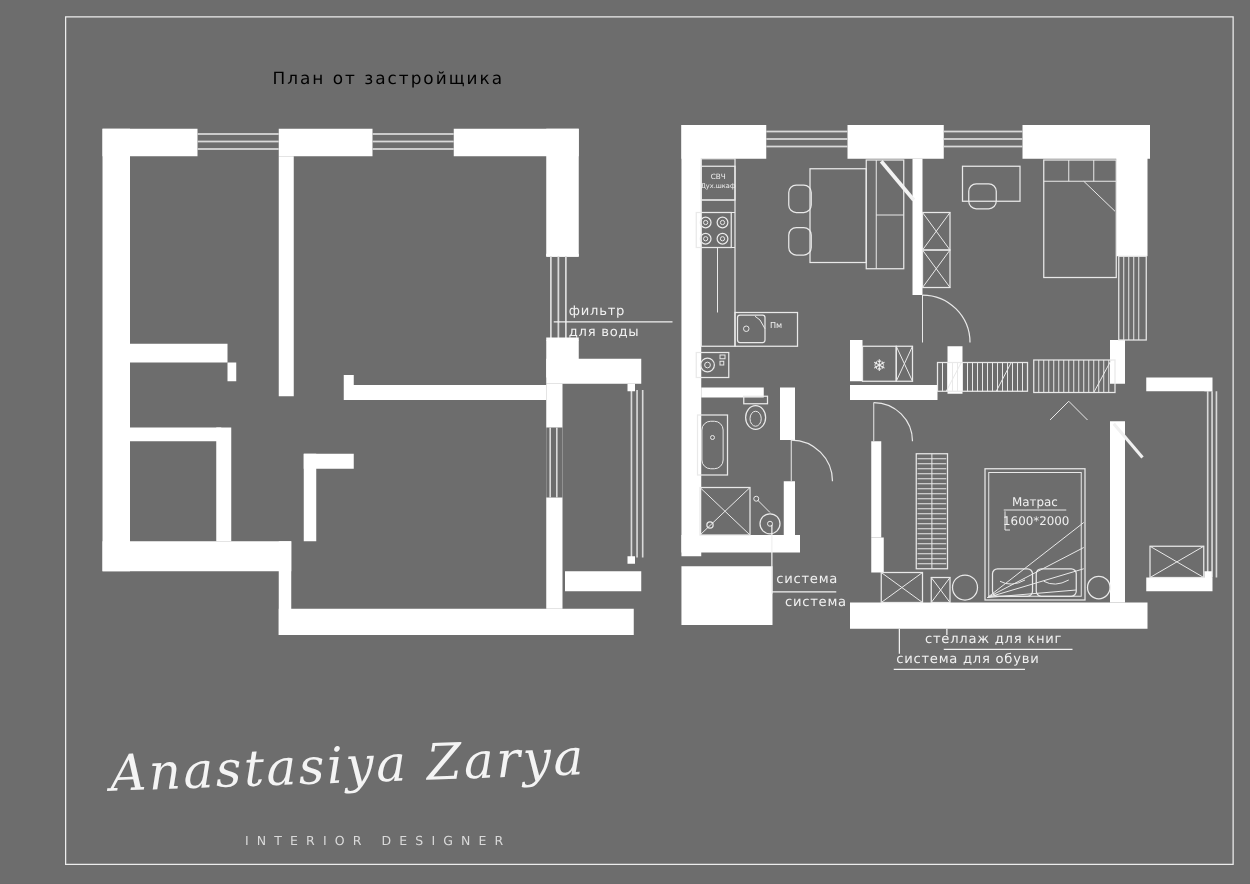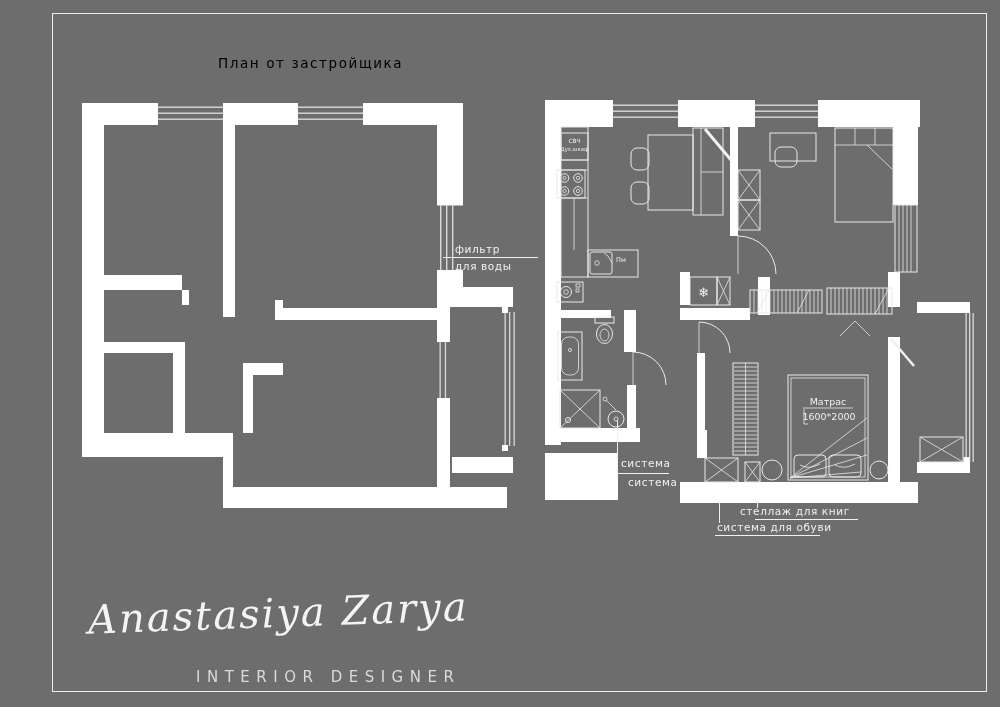--- a/index.html
+++ b/index.html
@@ -12,21 +12,21 @@
   svg{position:absolute;}
   .w{fill:#ffffff;}
   .f{fill:none;stroke:#e9e9e9;stroke-width:1;}
   .f2{fill:none;stroke:#e9e9e9;stroke-width:0.8;}
   .g{fill:#d9d9d9;}
   .t{fill:#f0f0f0;font-family:"DejaVu Sans",sans-serif;}
   .anno{position:absolute;color:#f1f1f1;font-size:10.5px;letter-spacing:0.6px;white-space:nowrap;}
   .lline{position:absolute;background:#f1f1f1;}
   .signature{position:absolute;font-family:"DejaVu Serif",serif;font-style:italic;
              font-size:40px;color:#f4f4f4;letter-spacing:2px;transform:rotate(-2deg);}
-  .sig-sub{position:absolute;color:#dadada;font-size:15px;letter-spacing:6.5px;white-space:nowrap;}
+  .sig-sub{position:absolute;color:#dadada;font-size:10px;letter-spacing:6.5px;white-space:nowrap;}
 </style>
 </head>
 <body>
 
 <div class="canvas">
 
   <div class="frame"></div>
 
   <div class="title title-left">План от застройщика</div>
 

